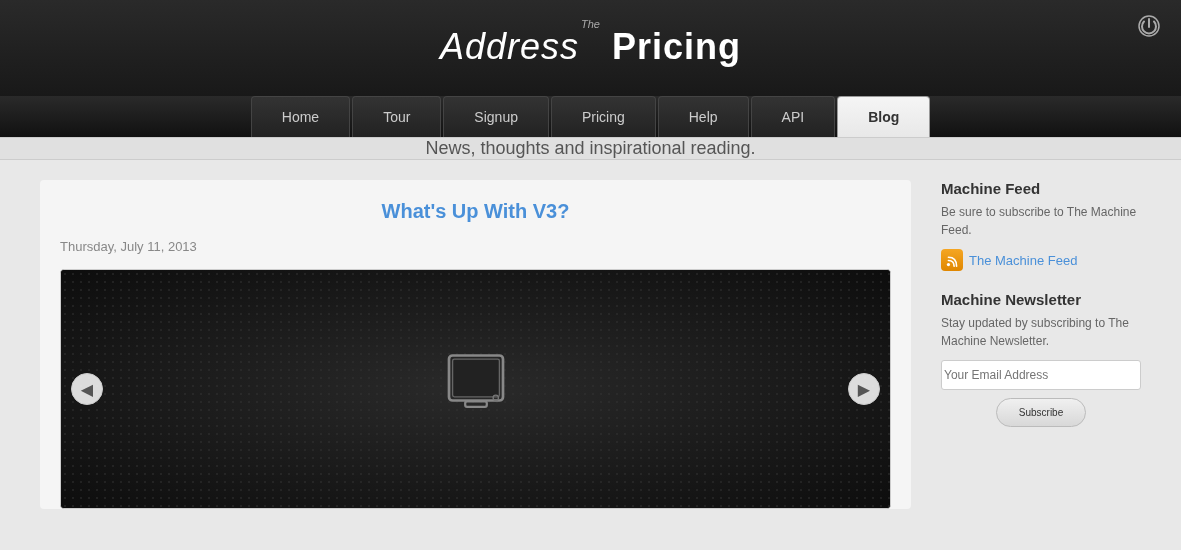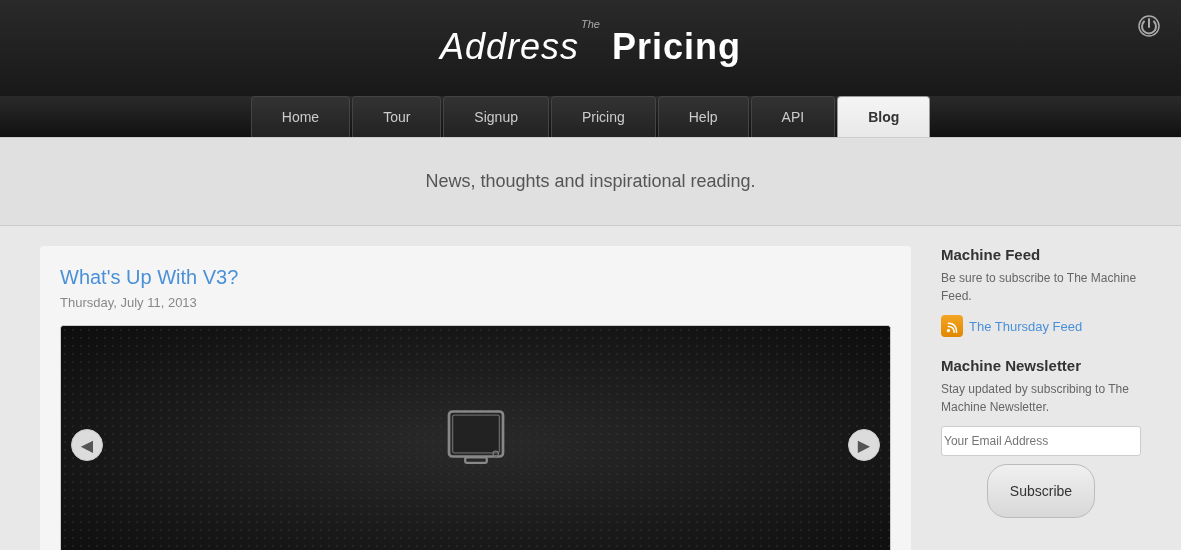--- a/index.html
+++ b/index.html
@@ -72,21 +72,21 @@
       border-color: #999;
       font-weight: bold;
     }
 
     
     #subtitle-bar {
       background: #e0e0e0;
       border-top: 1px solid #ccc;
       border-bottom: 1px solid #ccc;
       text-align: center;
-      padding: 33px 0;
+      padding: 0 0;
       font-size: 18px;
       color: #555;
       font-weight: 300;
     }
 
     
     #main-content {
       display: flex;
       padding: 20px 40px;
       gap: 30px;
@@ -97,22 +97,23 @@
     #article-area {
       flex: 1;
       background: #f5f5f5;
       border-radius: 4px;
       padding: 20px 20px 0;
       min-height: 300px;
     }
     #article-title {
       font-size: 20px;
       color: #4a90d9;
-      margin-bottom: 6px;
-      font-weight: normal;
+      margin-bottom: 16px;
+      font-weight: bold;
+      text-align: center;
     }
     #article-date {
       font-size: 13px;
       color: #888;
       margin-bottom: 15px;
     }
 
     
     #slideshow-container {
       position: relative;
@@ -223,25 +224,25 @@
       padding: 7px 2px;
       border: 1px solid #ccc;
       border-radius: 3px;
       font-size: 12px;
       color: #999;
       margin-bottom: 8px;
     }
     #subscribe-btn {
       display: block;
       margin: 0 auto;
-      padding: 18px 22px;
+      padding: 8px 22px;
       background: linear-gradient(to bottom, #f0f0f0, #d8d8d8);
       border: 1px solid #bbb;
       border-radius: 20px;
-      font-size: 14px;
+      font-size: 10px;
       color: #333;
       cursor: pointer;
       font-weight: normal;
     }
   </style>
 </head>
 <body>
 
 <div id="header">
   <div id="logo-area">
@@ -309,21 +310,21 @@
       <div class="sidebar-heading">Machine Feed</div>
       <div class="sidebar-text">Be sure to subscribe to The Machine Feed.</div>
       <a id="feed-link">
         <div id="rss-icon">
           <svg width="13" height="13" viewBox="0 0 16 16" fill="white">
             <circle cx="3" cy="13" r="2" fill="white"></circle>
             <path d="M3 8 Q10 8 10 15" stroke="white" stroke-width="2" fill="none" stroke-linecap="round"></path>
             <path d="M3 4 Q13 4 13 15" stroke="white" stroke-width="2" fill="none" stroke-linecap="round"></path>
           </svg>
         </div>
-        <span>The Thursday Feed</span>
+        <span>The Machine Feed</span>
       </a>
     </div>
 
     <div class="sidebar-section">
       <div class="sidebar-heading">Machine Newsletter</div>
       <div class="sidebar-text">Stay updated by subscribing to The Machine Newsletter.</div>
       <input type="email" id="email-input" placeholder="Your Email Address" style="">
       <button id="subscribe-btn">Subscribe</button>
     </div>
 

